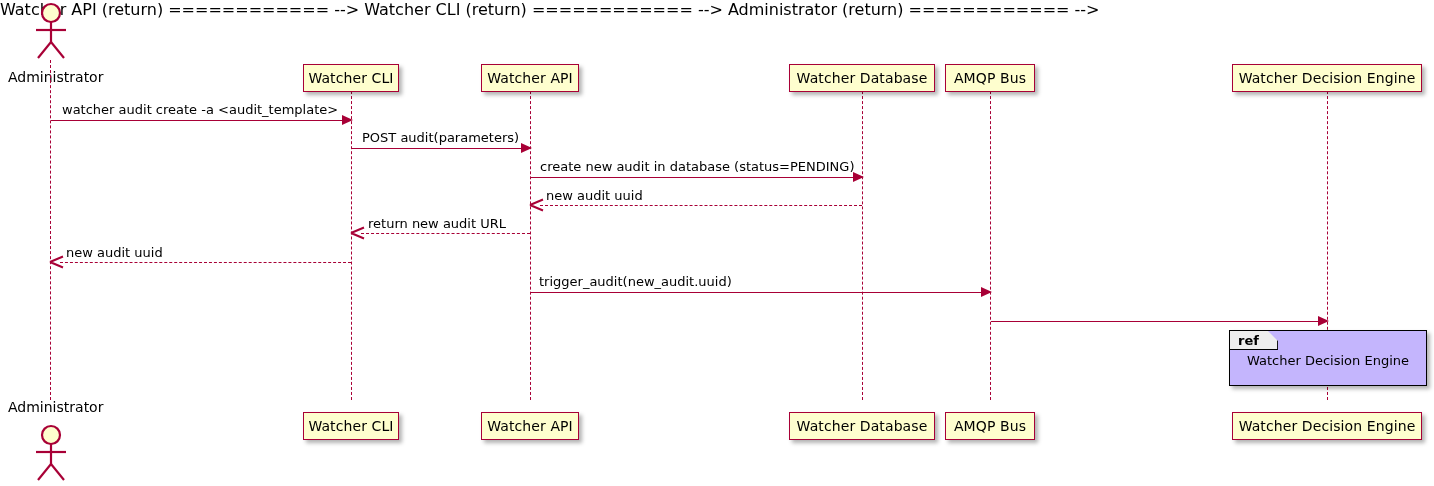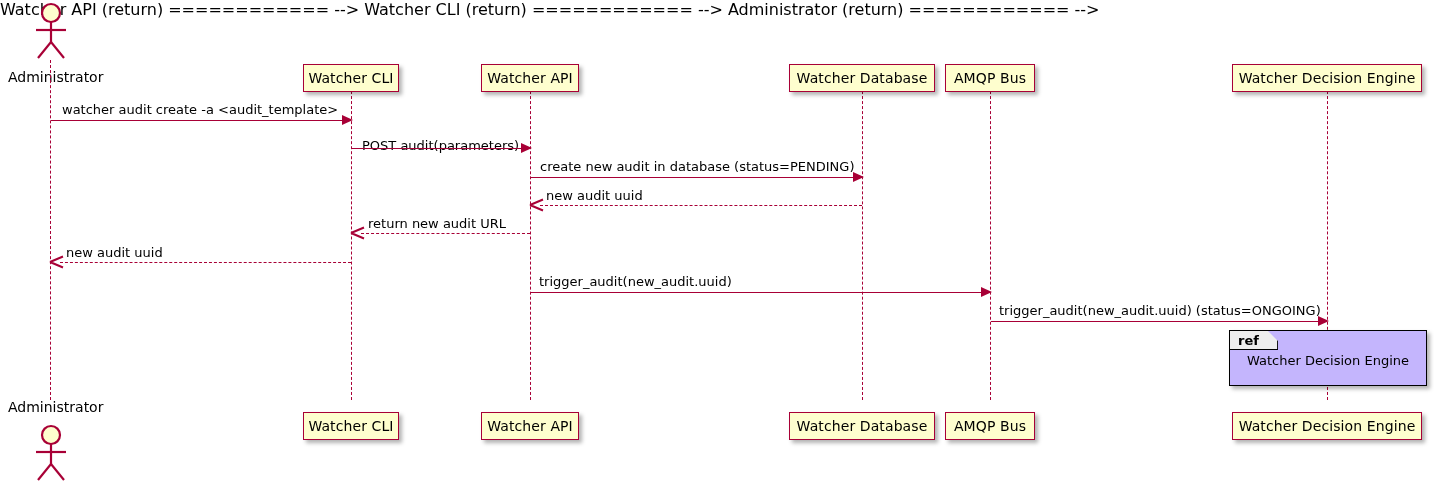--- a/index.html
+++ b/index.html
@@ -177,21 +177,21 @@
   <div class="participant" style="left:789px; top:400px; width:146px;">Watcher Database</div>
   <div class="participant" style="left:945px; top:400px; width:90px;">AMQP Bus</div>
   <div class="participant" style="left:1232px; top:400px; width:190px;">Watcher Decision Engine</div>
 
   
   <div class="msg-label" style="left:62px; top:103px;">watcher audit create -a &lt;audit_template&gt;</div>
   <div class="msg-line" style="left:51px; top:120px; width:294px;"></div>
   <div class="arrowhead right" style="left:342px; top:115px;"></div>
 
   
-  <div class="msg-label" style="left:362px; top:131px;margin-top:8px;">POST audit(parameters)</div>
+  <div class="msg-label" style="left:362px; top:131px;">POST audit(parameters)</div>
   <div class="msg-line" style="left:352px; top:148px; width:172px;"></div>
   <div class="arrowhead right" style="left:521px; top:143px;"></div>
 
   
   <div class="msg-label" style="left:540px; top:160px;">create new audit in database (status=PENDING)</div>
   <div class="msg-line" style="left:531px; top:177px; width:325px;"></div>
   <div class="arrowhead right" style="left:853px; top:172px;"></div>
 
    Watcher API (return) ============ --&gt;
   <div class="msg-label" style="left:546px; top:189px;">new audit uuid</div>
@@ -213,21 +213,20 @@
   <svg class="arrowhead-open" style="left:49px; top:254px;" width="16" height="16" viewBox="0 0 16 16">
     <path d="M1,8 L14,2.5 M1,8 L14,13.5" stroke="#A80036" stroke-width="2" fill="none"></path>
   </svg>
 
   
   <div class="msg-label" style="left:539px; top:275px;">trigger_audit(new_audit.uuid)</div>
   <div class="msg-line" style="left:531px; top:292px; width:453px;"></div>
   <div class="arrowhead right" style="left:981px; top:287px;"></div>
 
   
-  <div class="msg-label" style="left:999px; top:304px;">trigger_audit(new_audit.uuid) (status=ONGOING)</div>
   <div class="msg-line" style="left:991px; top:321px; width:330px;"></div>
   <div class="arrowhead right" style="left:1318px; top:316px;"></div>
 
   
   <div class="ref-box" style="left:1229px; top:330px; width:198px; height:56px;">
     <div class="ref-tab">
       <span>ref</span>
     </div>
     <div class="ref-body">
       <div>Watcher Decision Engine</div>

